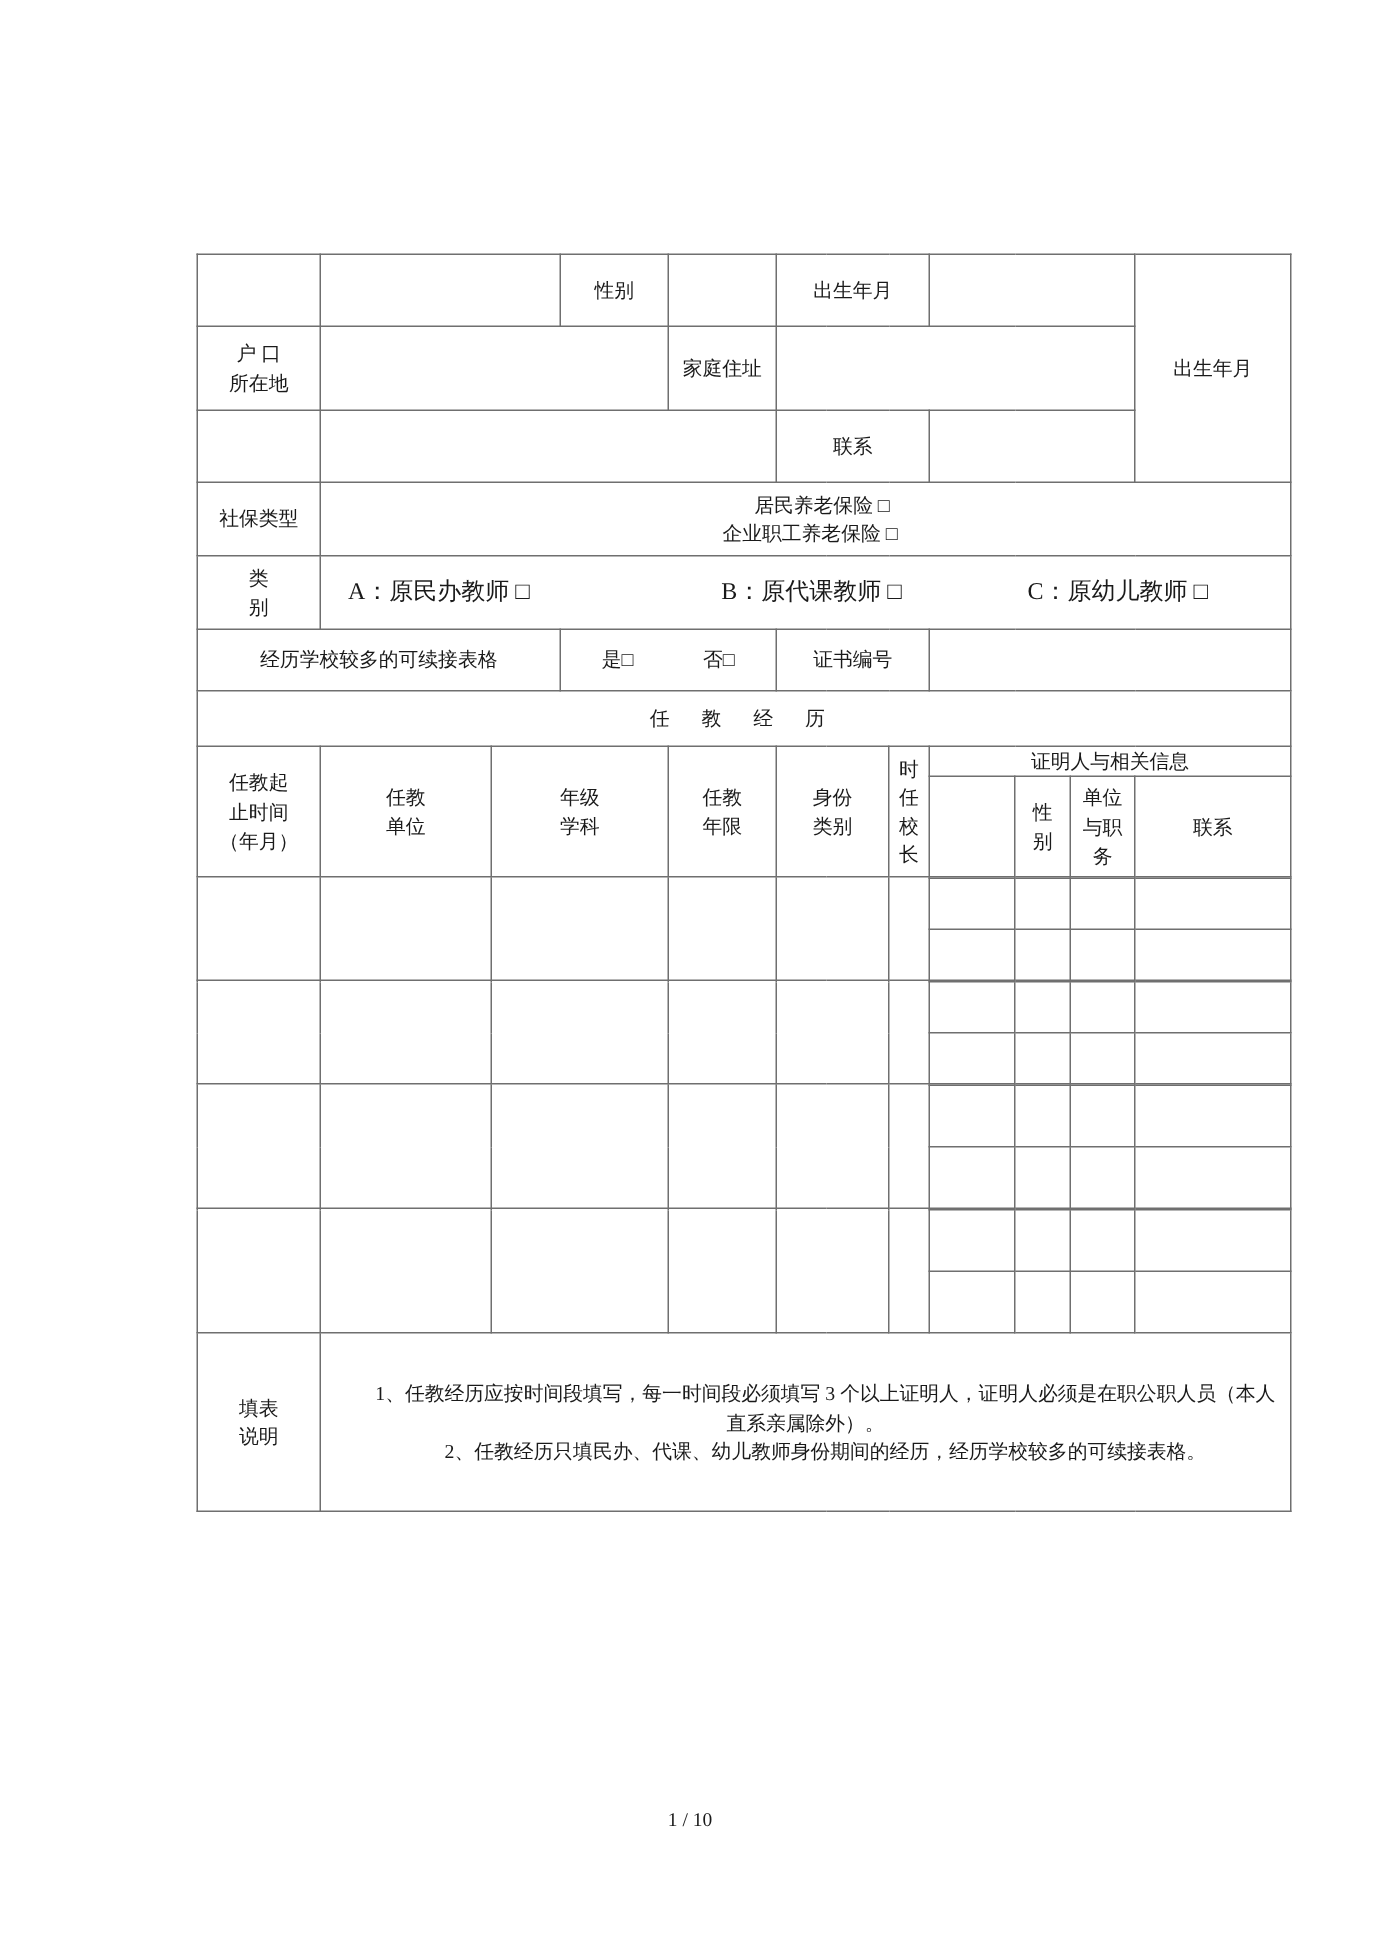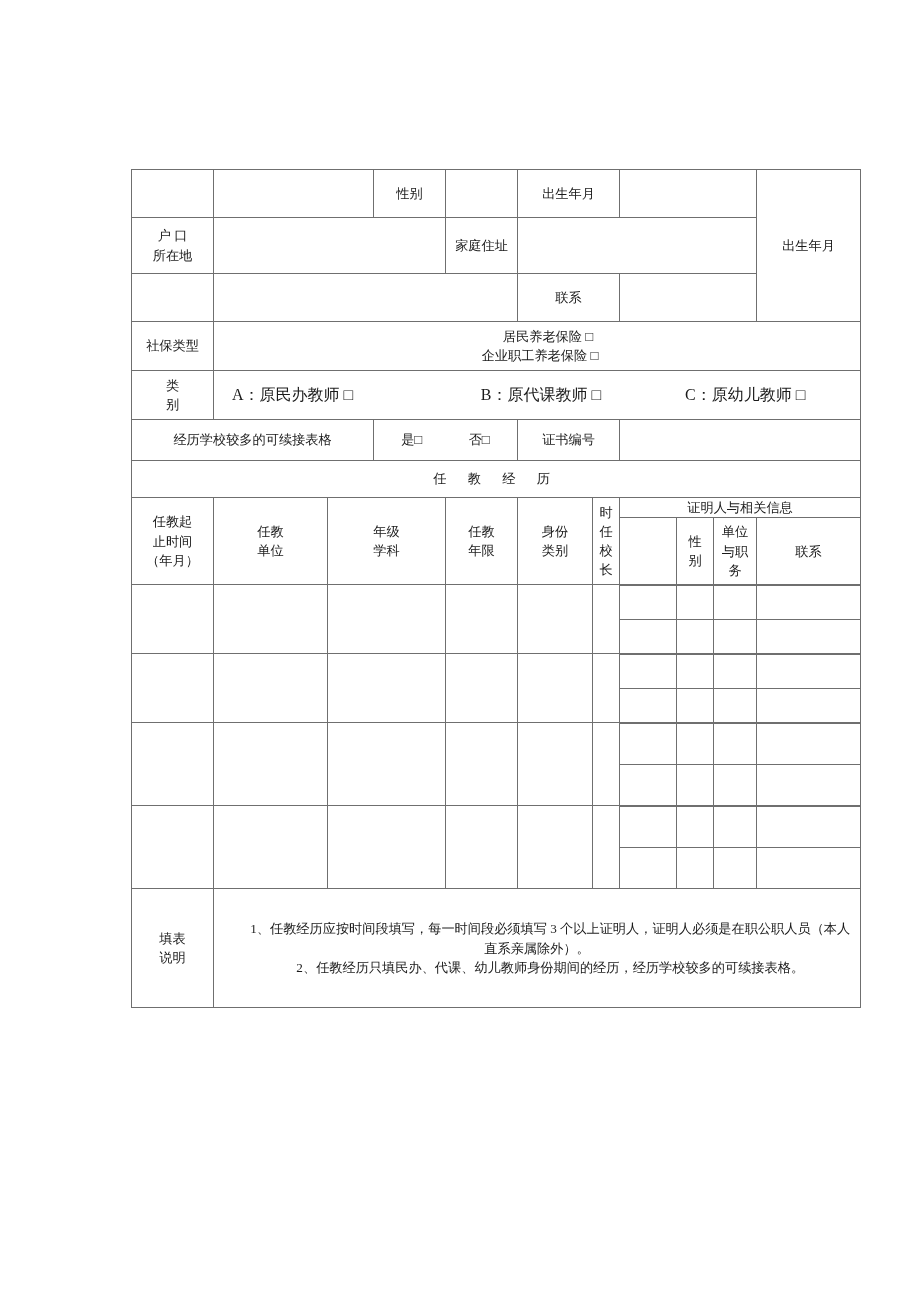--- a/index.html
+++ b/index.html
@@ -343,14 +343,15 @@
       </td>
       <td colspan="11" class="notes">
         <p>1、任教经历应按时间段填写，每一时间段必须填写 3 个以上证明人，证明人必须是在职公职人员（本人直系亲属除外）。</p>
         <p>2、任教经历只填民办、代课、幼儿教师身份期间的经历，经历学校较多的可续接表格。</p>
       </td>
     </tr>
 
   </tbody>
     </table>
 
+  <div class="page-footer">1 / 10</div>
 
 </div>
 
 </body></html>

